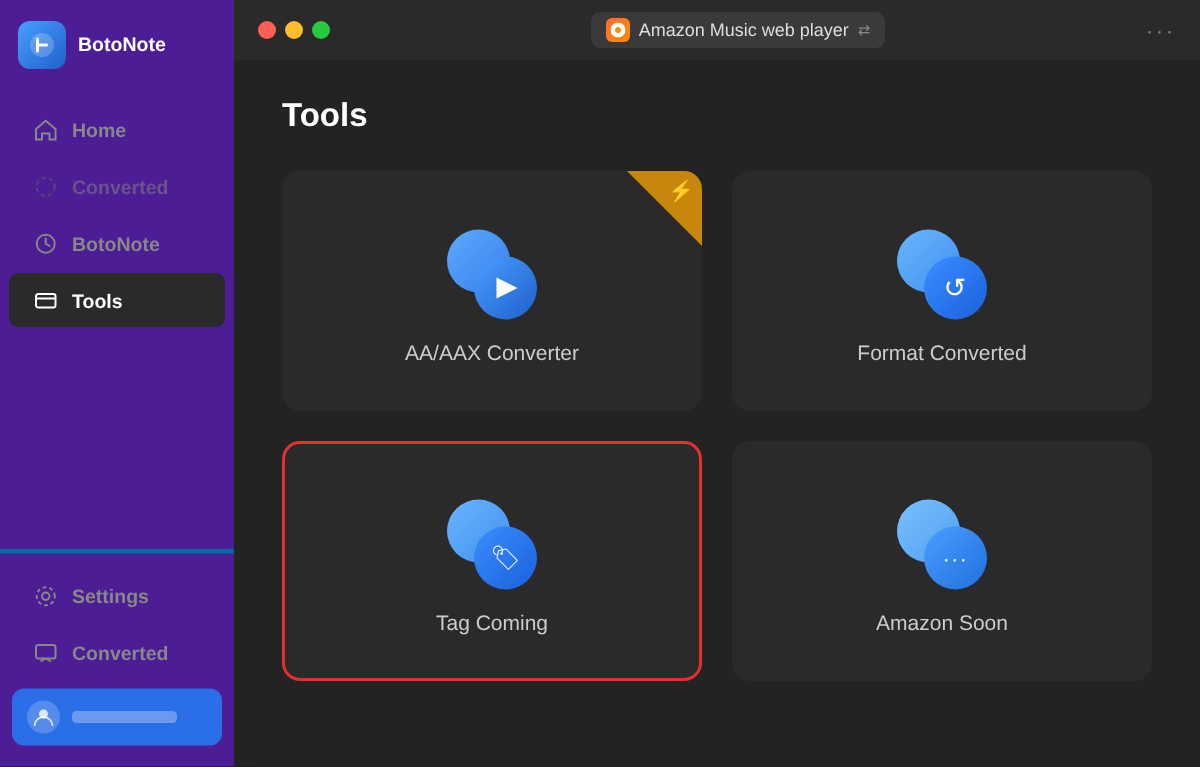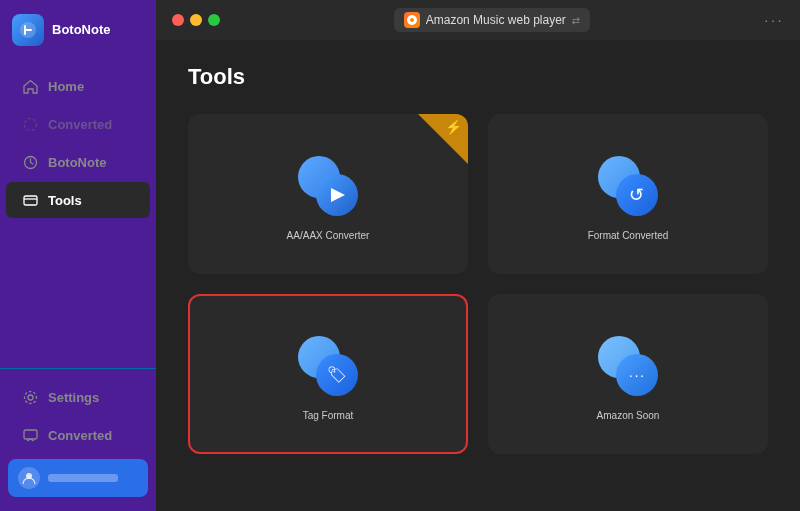--- a/index.html
+++ b/index.html
@@ -95,21 +95,21 @@
       width: 16px;
       height: 16px;
       display: flex;
       align-items: center;
       justify-content: center;
       flex-shrink: 0;
     }
 
     .sidebar-bottom {
       padding: 8px 0 8px 0;
-      border-top: 1px solid #0369a1;
+      border-top: 3px solid #0369a1;
     }
 
     .sidebar-bottom .nav-item {
       margin: 2px 6px;
     }
 
     .user-section {
       margin: 6px 8px;
       background: #2a6ee8;
       border-radius: 8px;
@@ -437,21 +437,21 @@
     }
 
     .dots-icon {
       color: white;
       font-size: 14px;
       letter-spacing: 1px;
     }
 
     .tool-label {
       color: #cccccc;
-      font-size: 10px;
+      font-size: 14px;
       text-align: center;
       font-weight: 400;
     }
   </style>
 </head>
 <body>
 
 <div class="sidebar">
   <div class="sidebar-logo">
     <div class="logo-icon">
@@ -598,21 +598,21 @@
 
       <div class="tool-card selected">
         <div class="tool-icon-container">
           <div class="icon-tag">
             <div class="icon-circle-back-3"></div>
             <div class="icon-circle-front-3">
               <span class="tag-symbol">🏷</span>
             </div>
           </div>
         </div>
-        <span class="tool-label">Tag Format</span>
+        <span class="tool-label">Tag Coming</span>
       </div>
 
       <div class="tool-card">
         <div class="tool-icon-container">
           <div class="icon-soon">
             <div class="icon-circle-back-4"></div>
             <div class="icon-circle-front-4">
               <span class="dots-icon">···</span>
             </div>
           </div>

